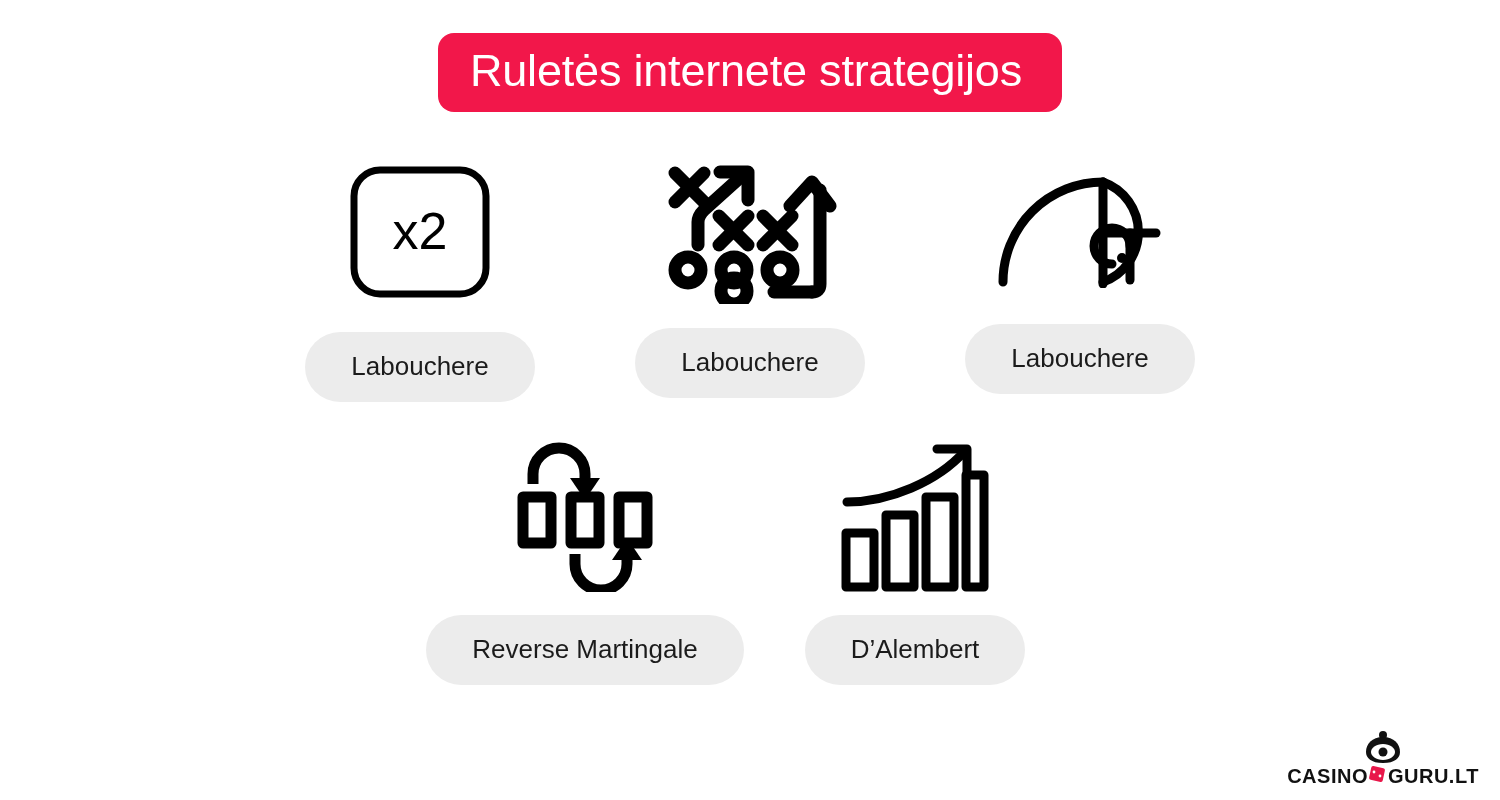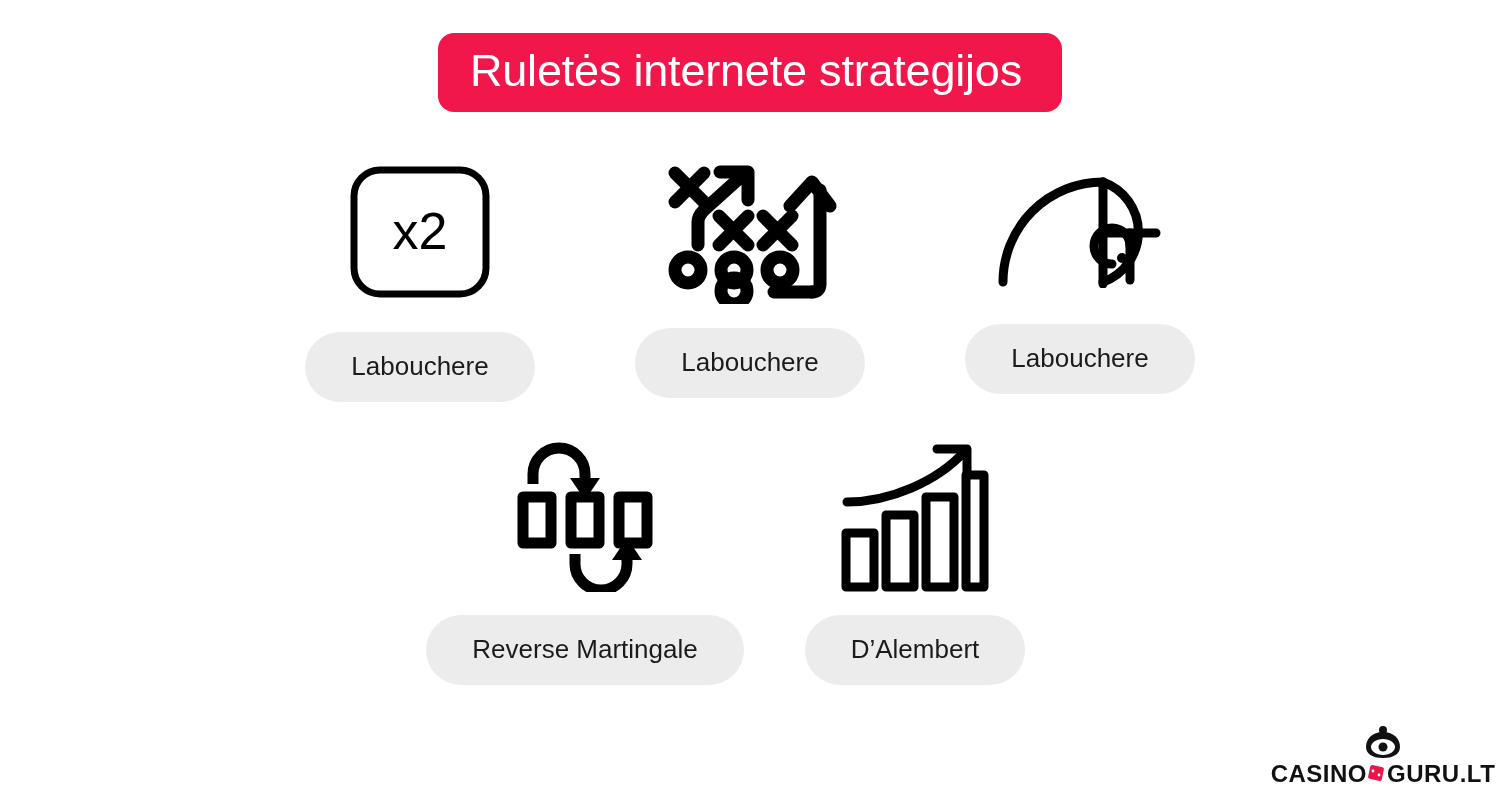--- a/index.html
+++ b/index.html
@@ -91,21 +91,21 @@
     bottom: 12px;
     display: flex;
     flex-direction: column;
     align-items: center;
     width: 190px;
   }
   .logo-mark { margin-bottom: -4px; }
   .logo-text {
     display: flex;
     align-items: center;
-    font-size: 24px;
+    font-size: 20px;
     font-weight: bold;
     letter-spacing: 0.5px;
     color: #111111;
     font-family: "Liberation Sans", sans-serif;
   }
   .logo-text .dice-gap { width: 20px; display: inline-block; }
 </style>
 </head>
 <body style="background: rgb(255, 255, 255);">
 

